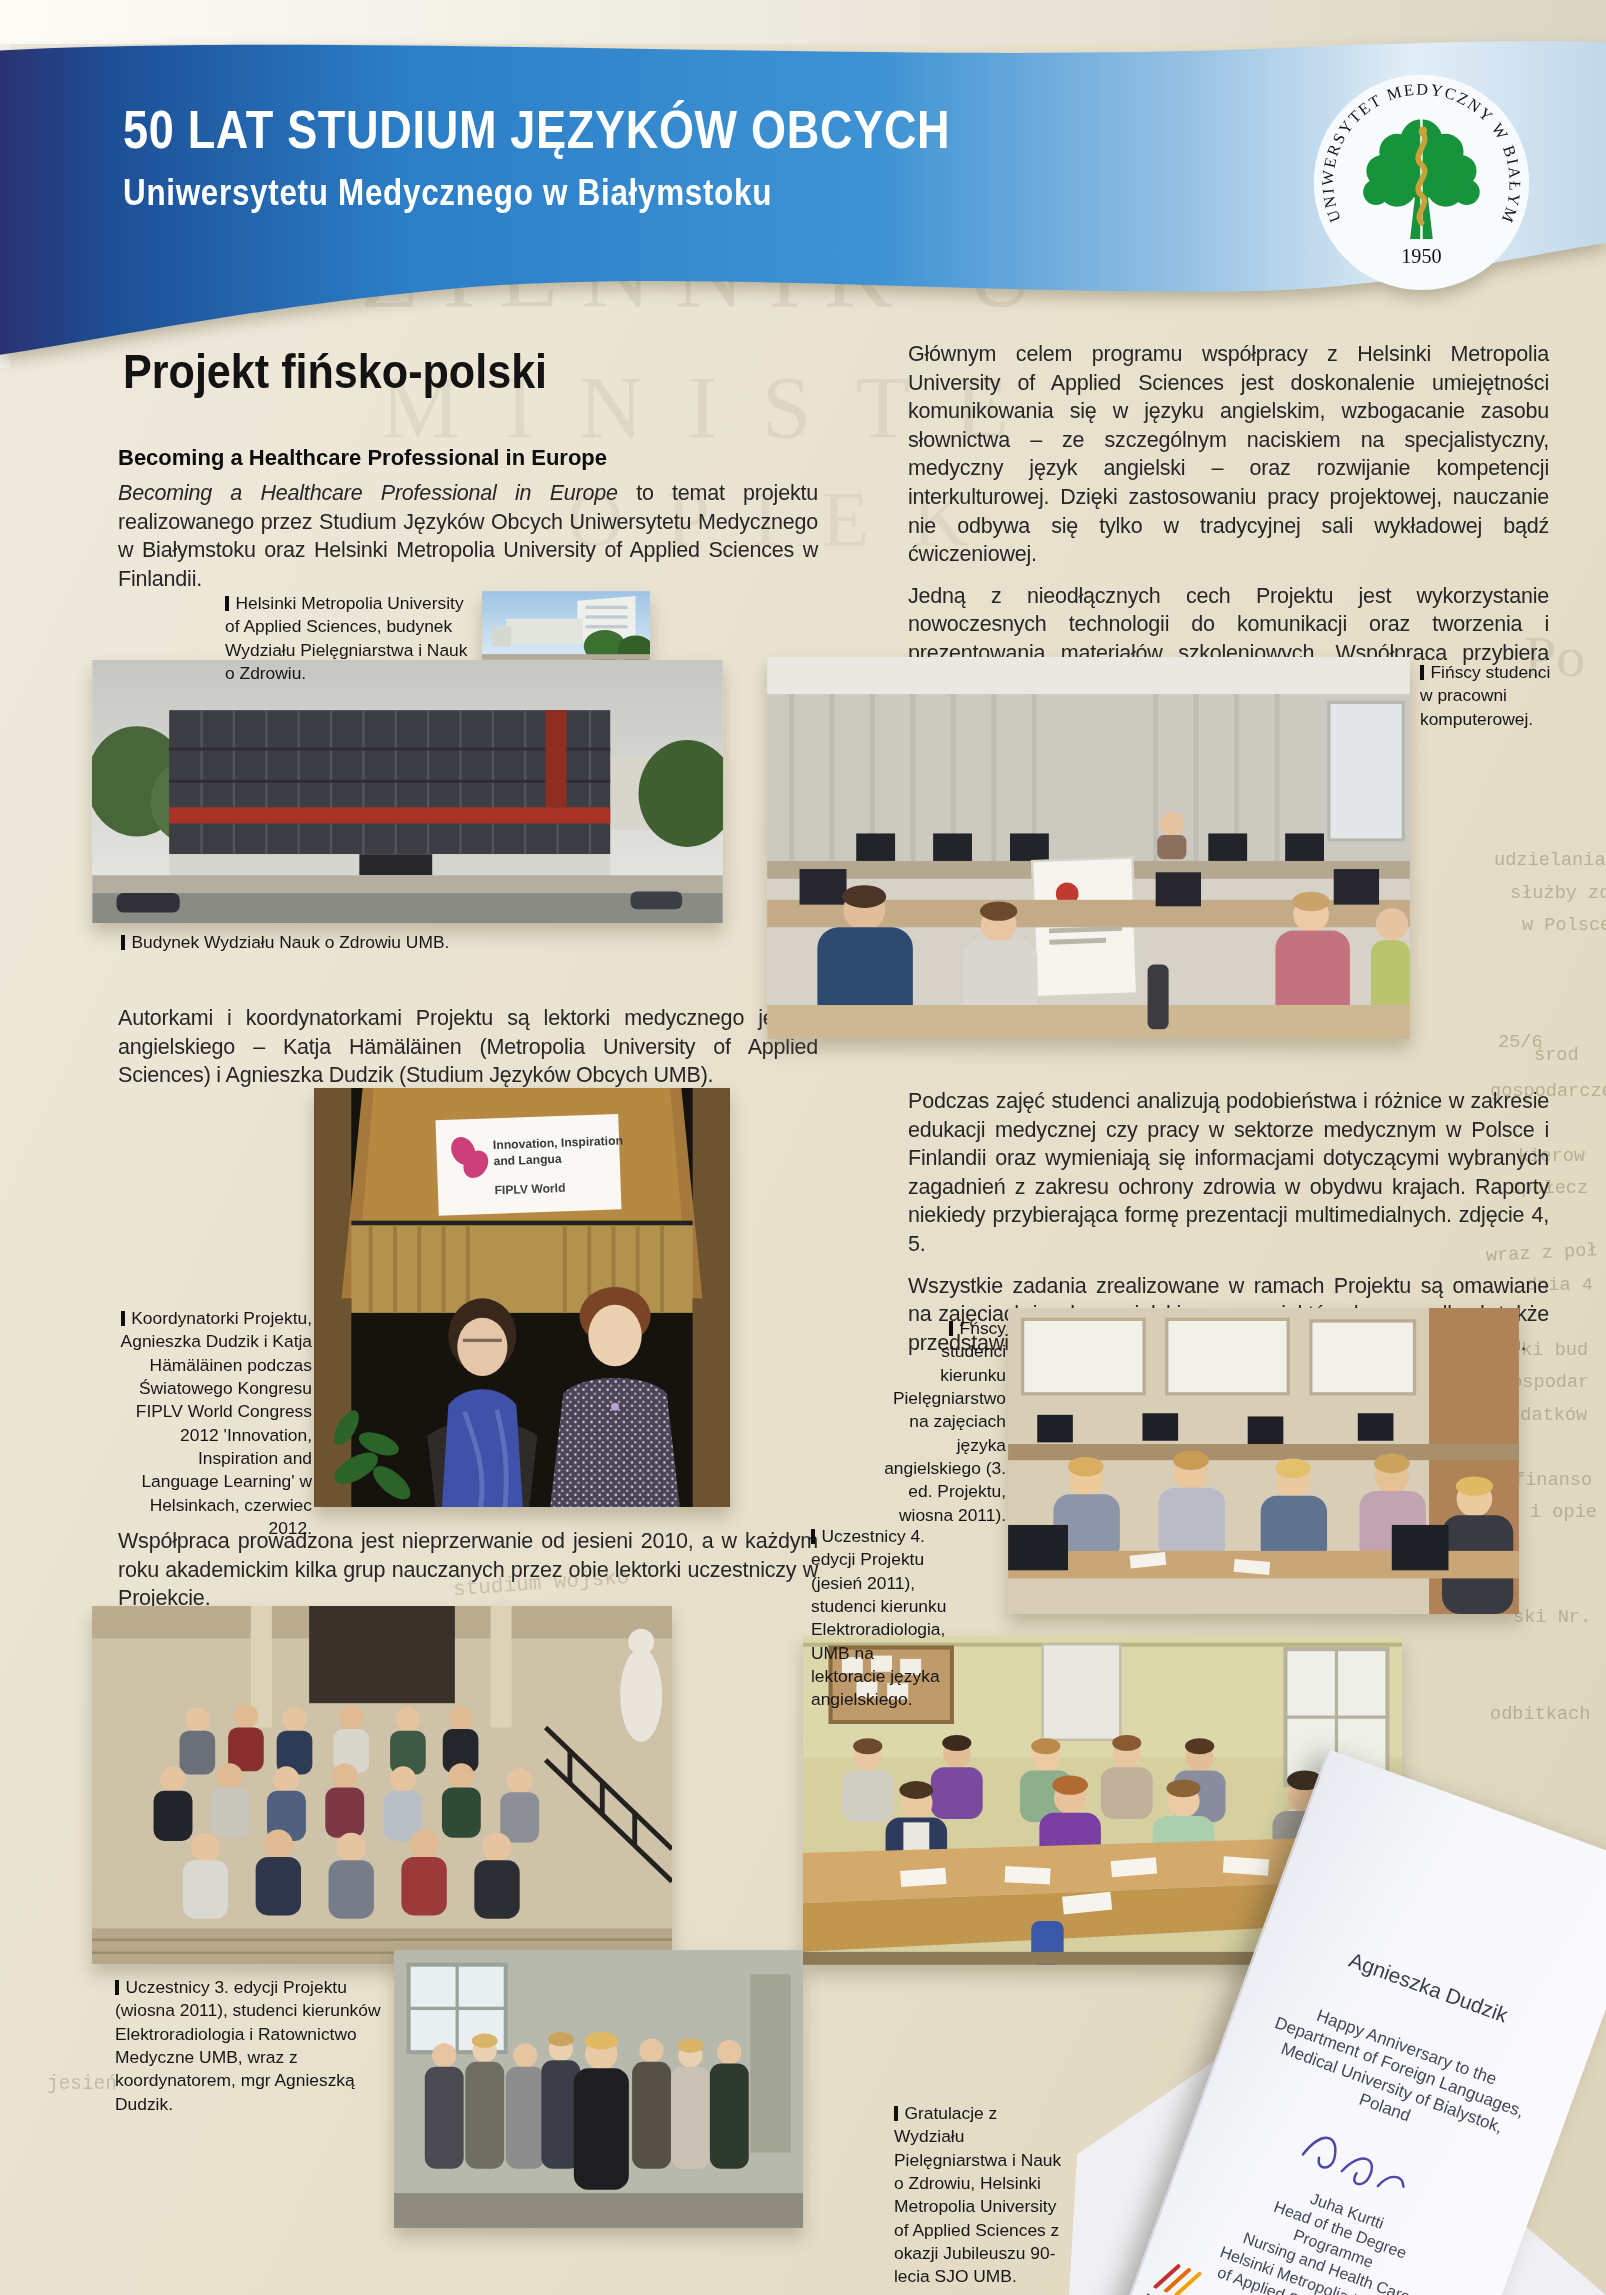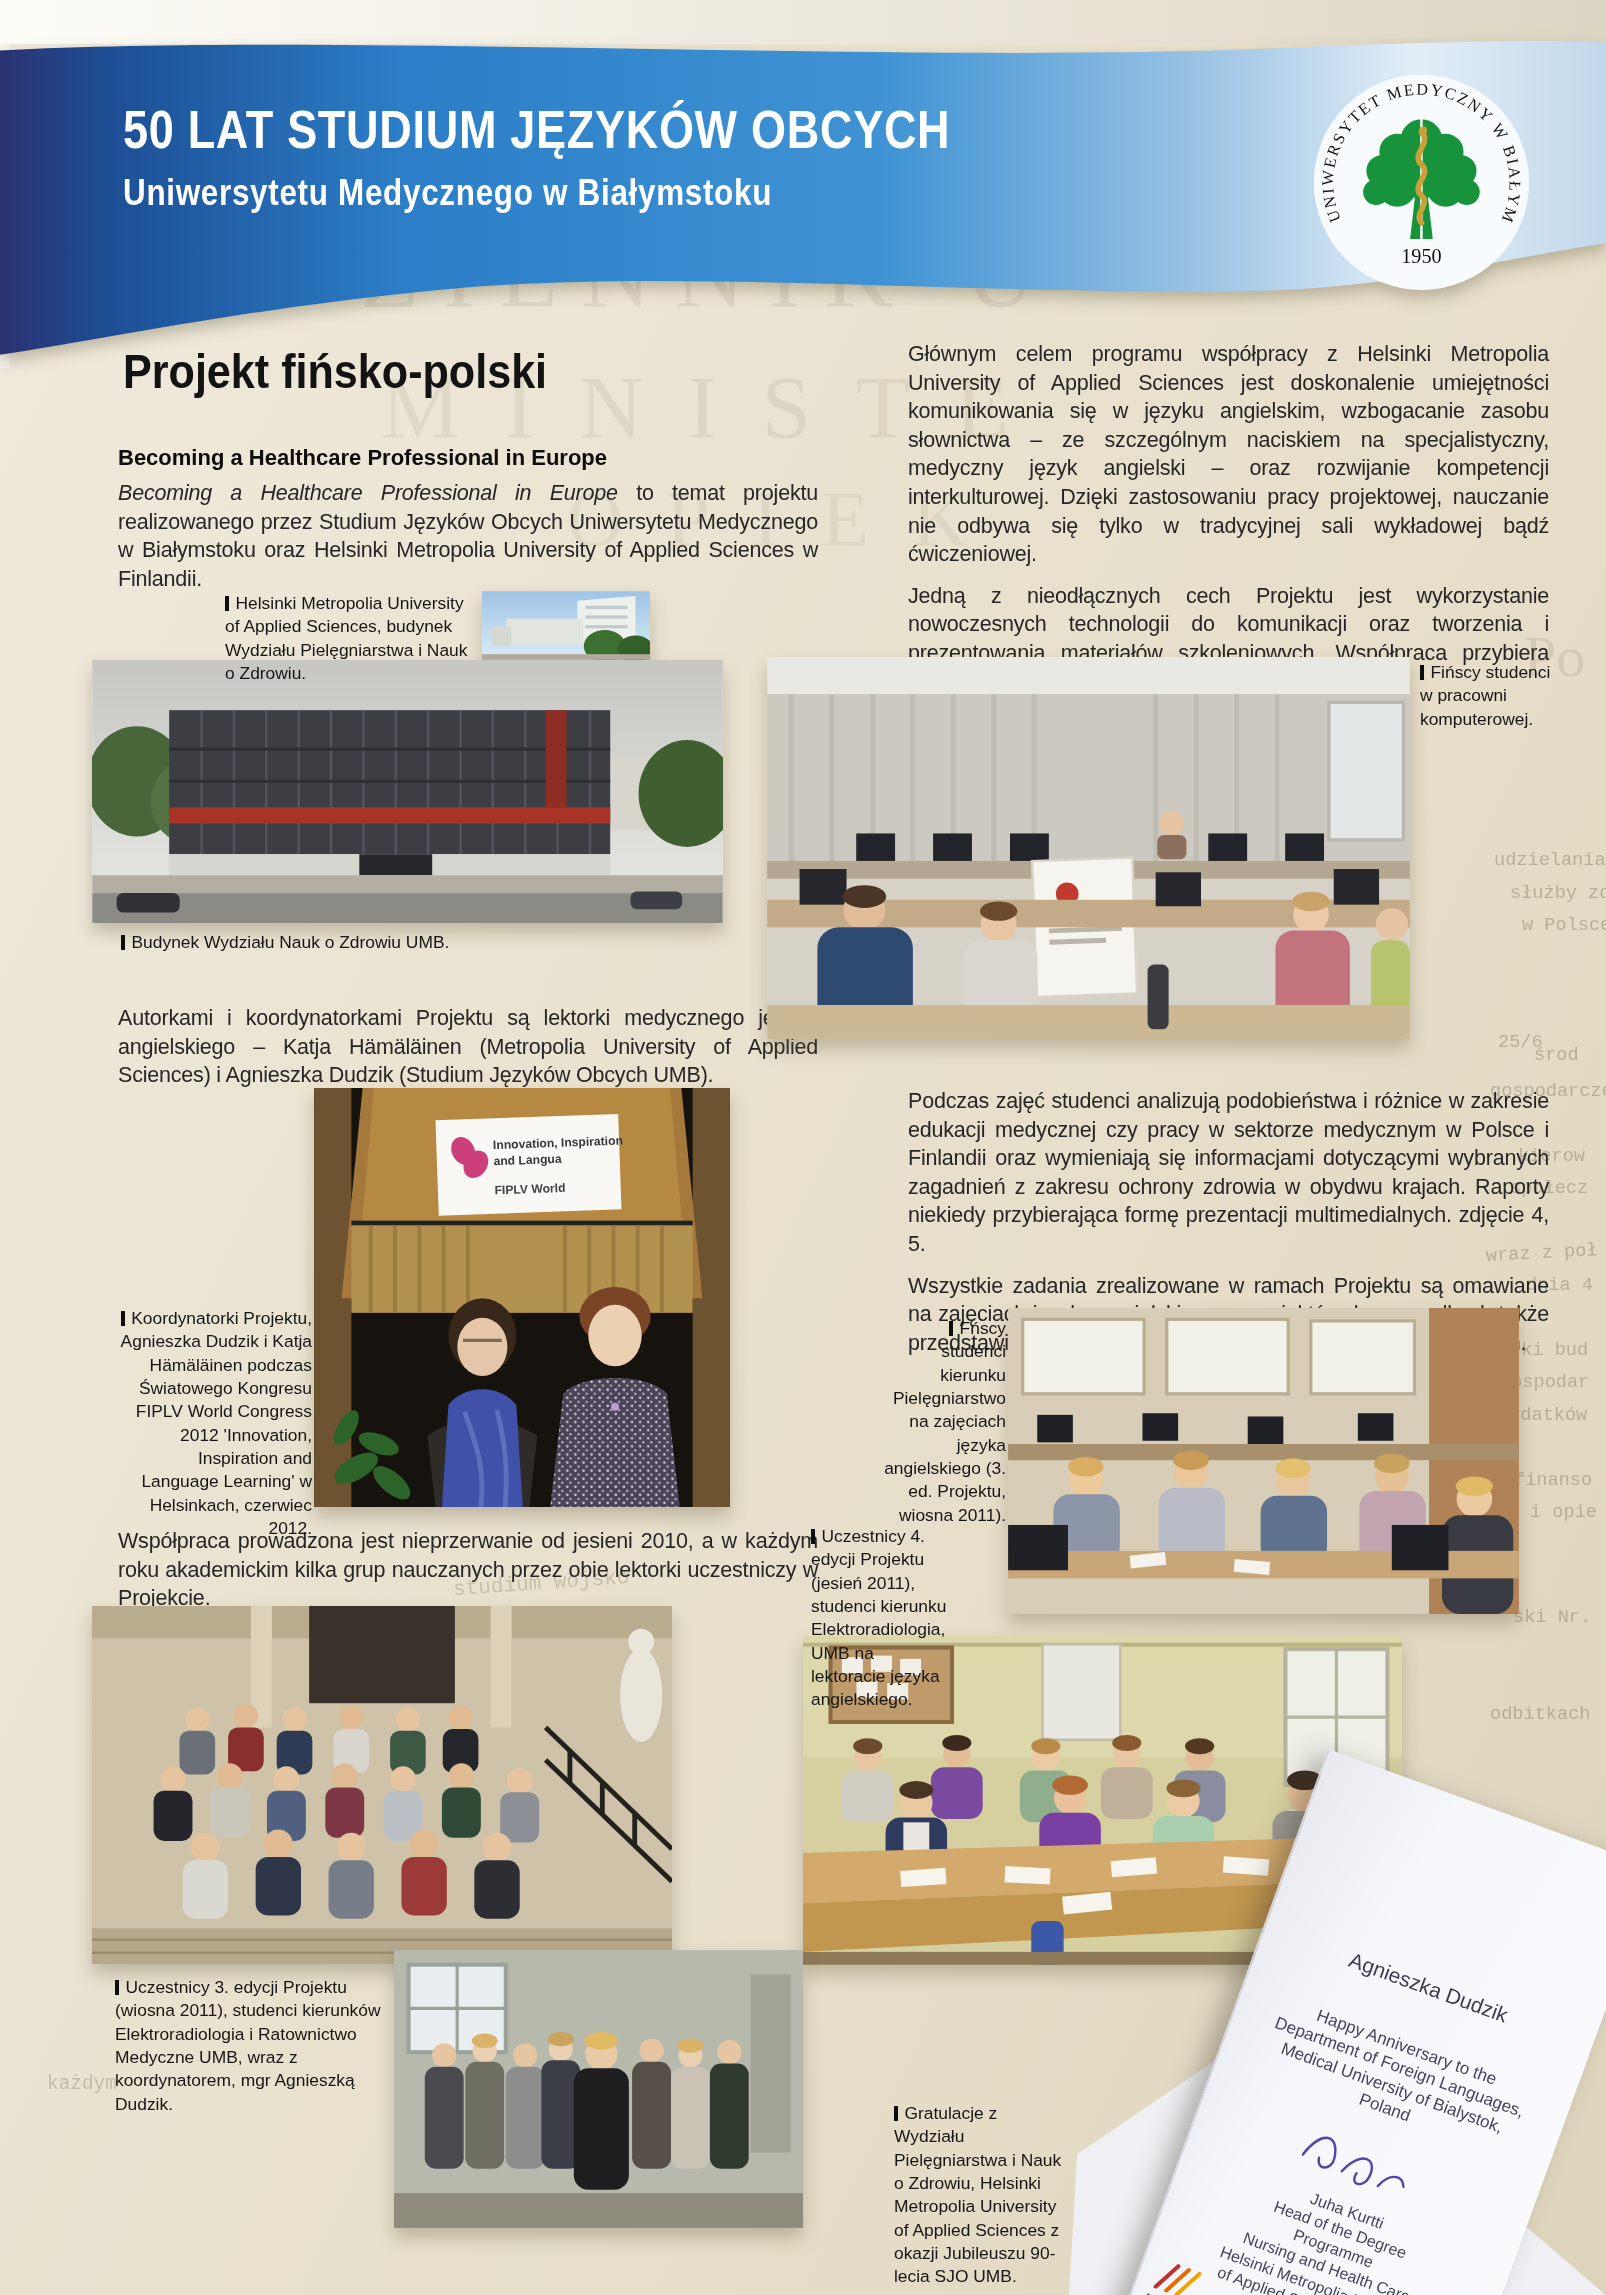--- a/index.html
+++ b/index.html
@@ -109,21 +109,21 @@
   <div class="wm wm-mono wm15">tki bud</div>
   <div class="wm wm-mono wm16">gospodar</div>
   <div class="wm wm-mono wm17">wydatków</div>
   <div class="wm wm-mono wm18">finanso</div>
   <div class="wm wm-mono wm19">i opie</div>
   <div class="wm wm-mono wm20">ski Nr.</div>
   <div class="wm wm-mono wm21">odbitkach</div>
   <div class="wm wm-mono wm22">studium wojsko</div>
   <div class="wm wm-serif wm23">Po</div>
   <div class="wm wm-serif wm24">elski</div>
-  <div class="wm wm-mono wm25">każdym</div>
+  <div class="wm wm-mono wm25">jesień</div>
 
   <svg class="band-svg" width="1606" height="381" viewBox="0 0 1984 470">
     <defs>
       <linearGradient id="bandg" x1="0" y1="0" x2="1" y2="0">
         <stop offset="0" stop-color="#2a3272"></stop>
           <stop offset="0.07" stop-color="#1d4f96"></stop>
         <stop offset="0.25" stop-color="#2b7ec7"></stop>
           <stop offset="0.55" stop-color="#3f93d4"></stop>
         <stop offset="0.75" stop-color="#9cc4e4"></stop>
           <stop offset="0.88" stop-color="#e2eef7"></stop>

